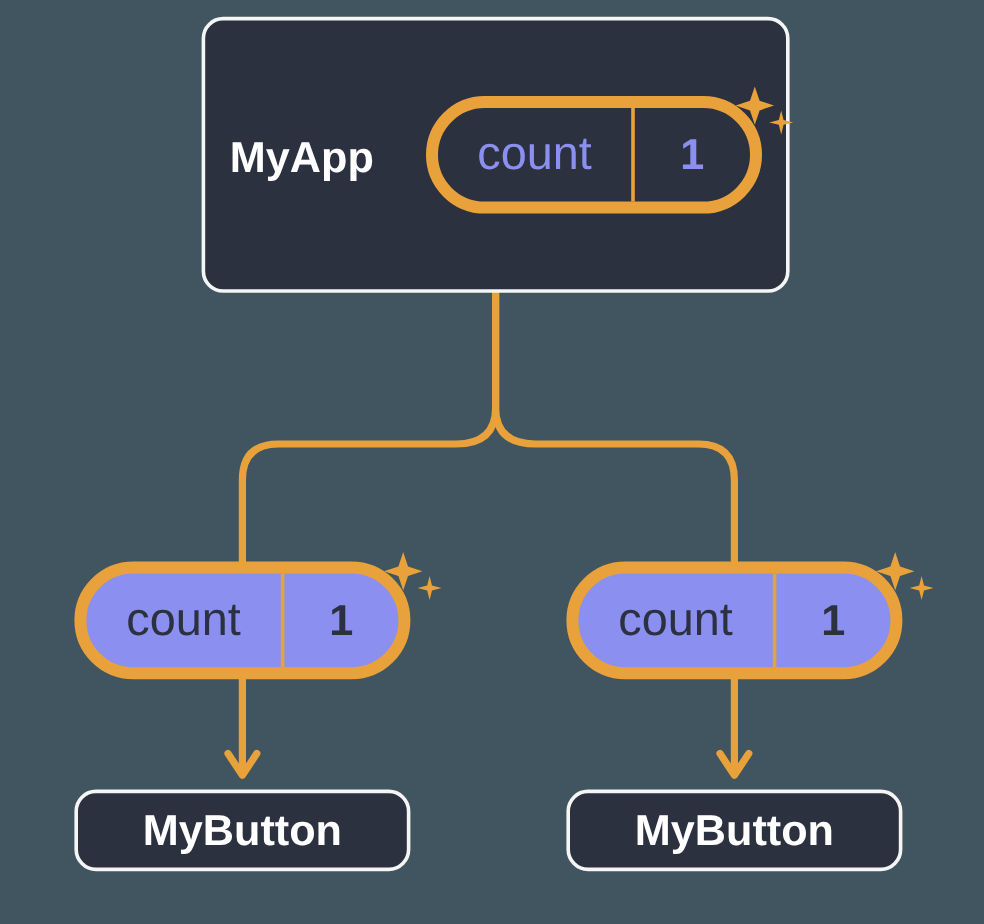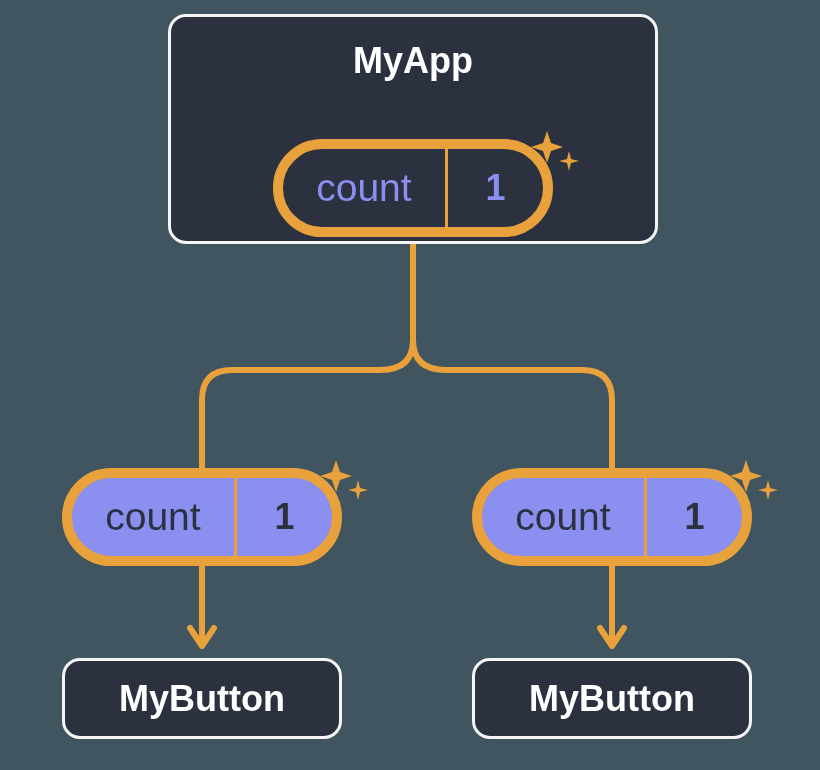--- a/index.html
+++ b/index.html
@@ -10,21 +10,21 @@
     font-family: -apple-system, BlinkMacSystemFont, "Segoe UI", sans-serif;
     position: relative;
     overflow: hidden;
   }
   .node-box {
     position: absolute;
     background: #2c3140;
     border: 3px solid #f5f5f5;
     border-radius: 18px;
     display: flex;
-    flex-direction: column;
+    flex-direction: row;
     align-items: center;
     justify-content: center;
     gap: 43px;
   }
   .parent-box {
     left: 168px;
     top: 14px;
     width: 490px;
     height: 230px;
   }
@@ -73,21 +73,21 @@
   .pill.dark .pill-right { color: #8a8ff0; }
   .pill.light .pill-left { color: #2c3140; }
   .pill.light .pill-right { color: #2c3140; }
   .child-pill-wrap {
     position: absolute;
   }
   .child-pill-left { left: 62px; top: 468px; }
   .child-pill-right { left: 472px; top: 468px; }
   .child-box {
     width: 280px;
-    height: 81px;
+    height: 68px;
   }
   .child-box-left { left: 62px; top: 658px; }
   .child-box-right { left: 472px; top: 658px; }
   .child-title {
     color: #fff;
     font-size: 36px;
     font-weight: 600;
   }
   .sparkles {
     position: absolute;

